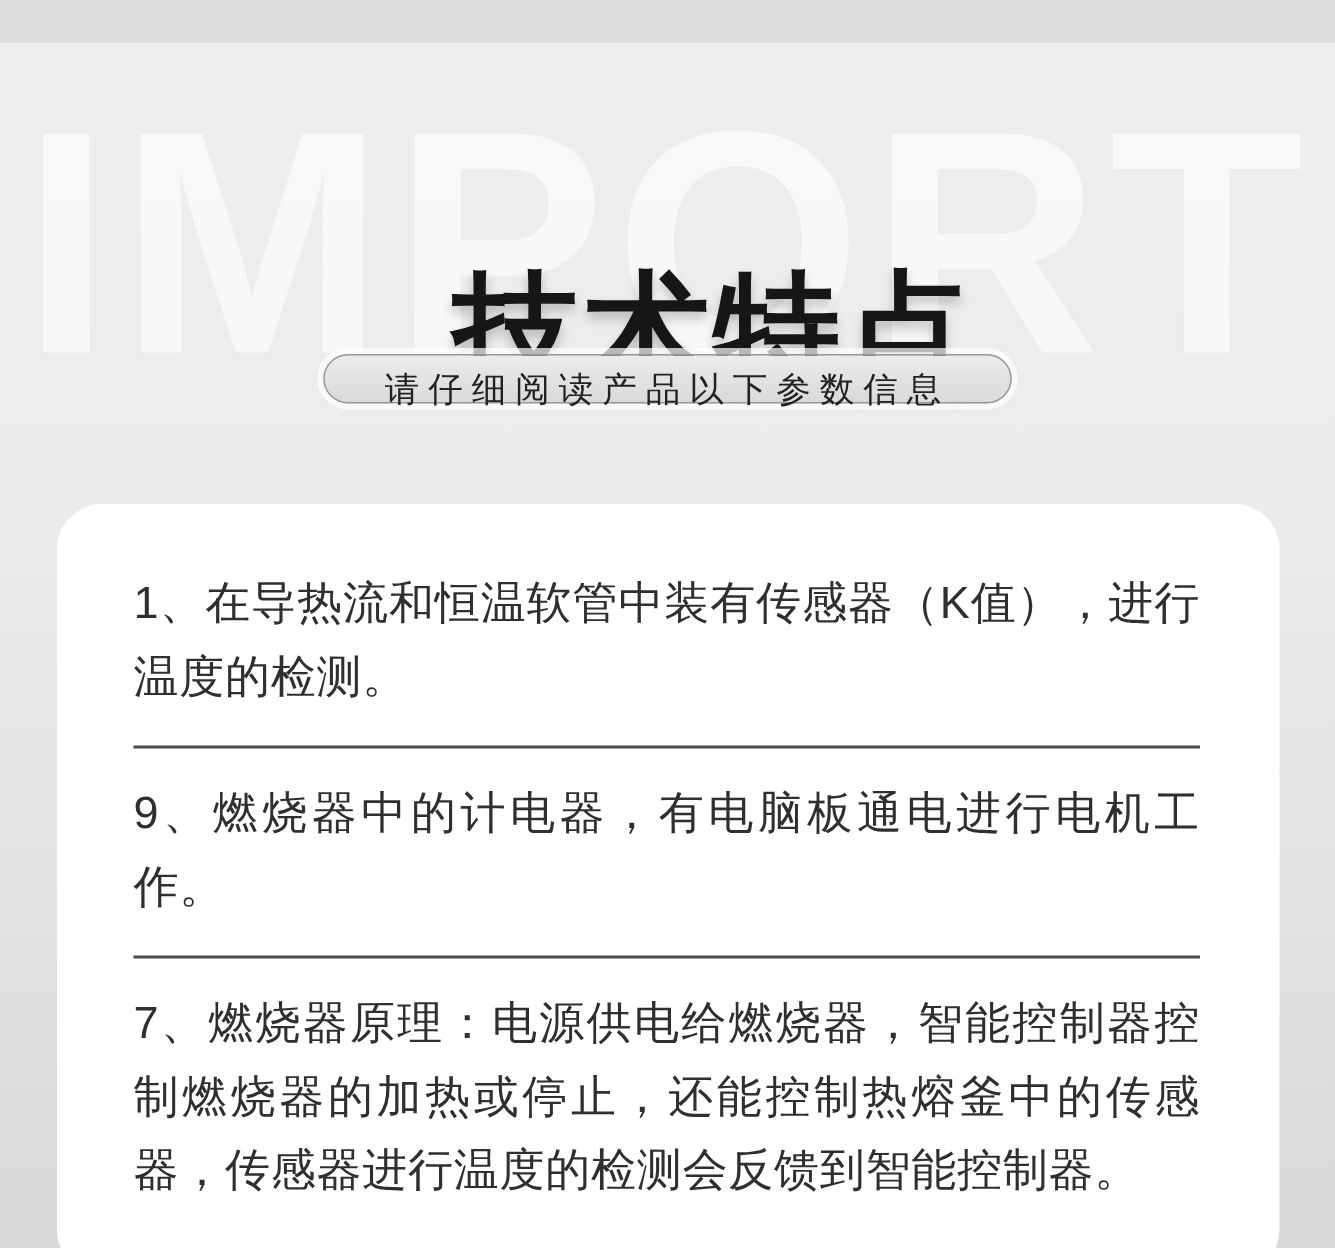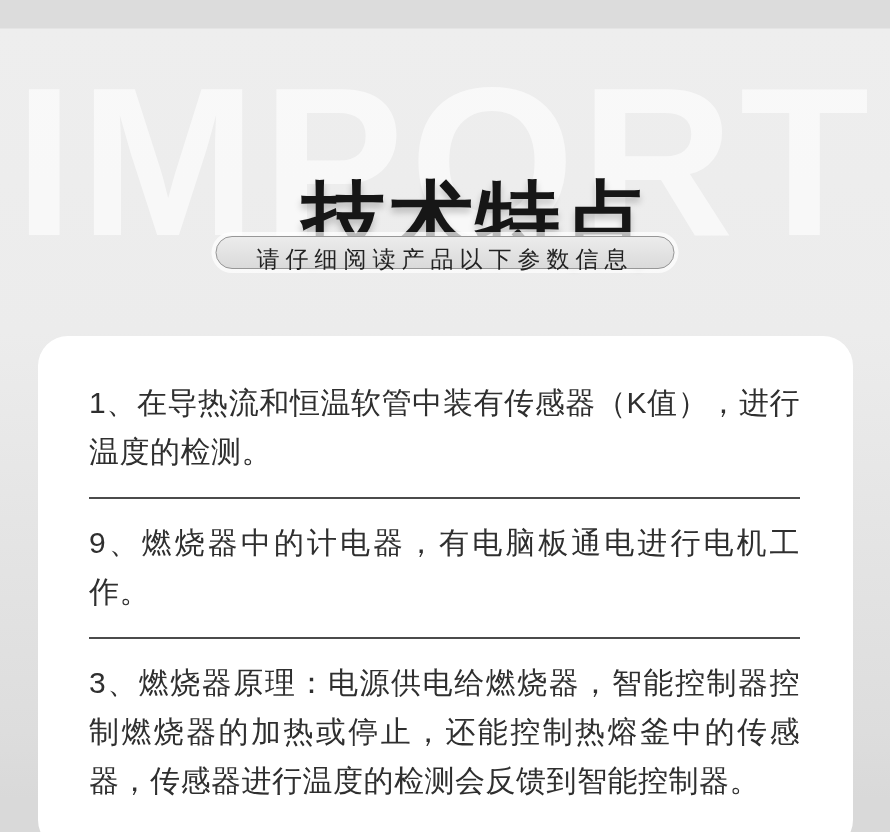--- a/index.html
+++ b/index.html
@@ -94,17 +94,17 @@
   <div class="card">
 
     <div class="feature-text">1、在导热流和恒温软管中装有传感器（K值），进行温度的检测。</div>
 
     <div class="divider"></div>
 
     <div class="feature-text">9、燃烧器中的计电器，有电脑板通电进行电机工作。</div>
 
     <div class="divider"></div>
 
-    <div class="feature-text">3、燃烧器原理：电源供电给燃烧器，智能控制器控制燃烧器的加热或停止，还能控制热熔釜中的传感器，传感器进行温度的检测会反馈到智能控制器。</div>
+    <div class="feature-text">7、燃烧器原理：电源供电给燃烧器，智能控制器控制燃烧器的加热或停止，还能控制热熔釜中的传感器，传感器进行温度的检测会反馈到智能控制器。</div>
 
   </div>
 
 </div>
 
 </body></html>

